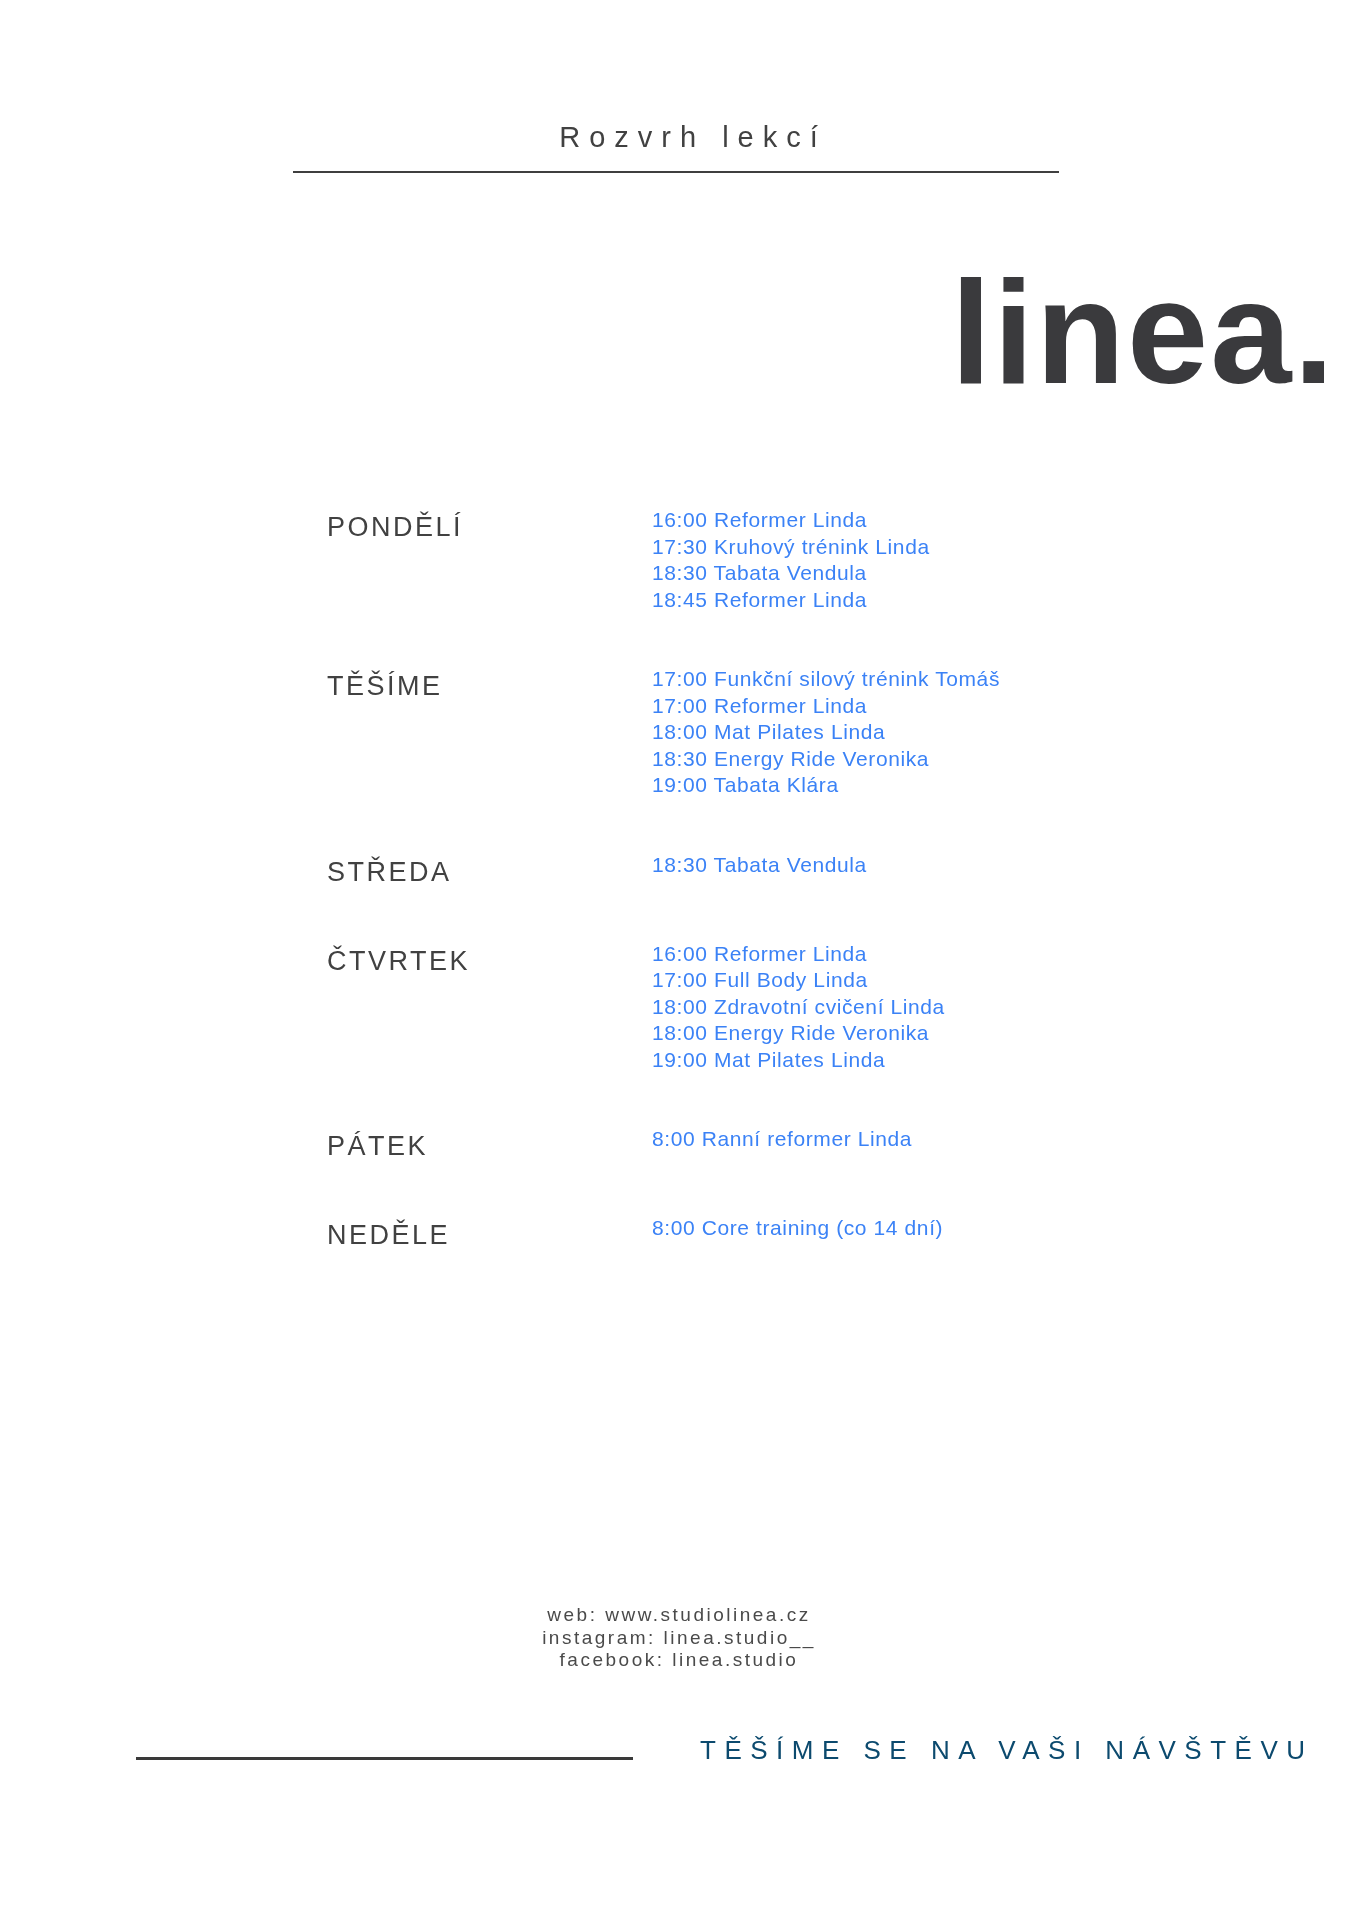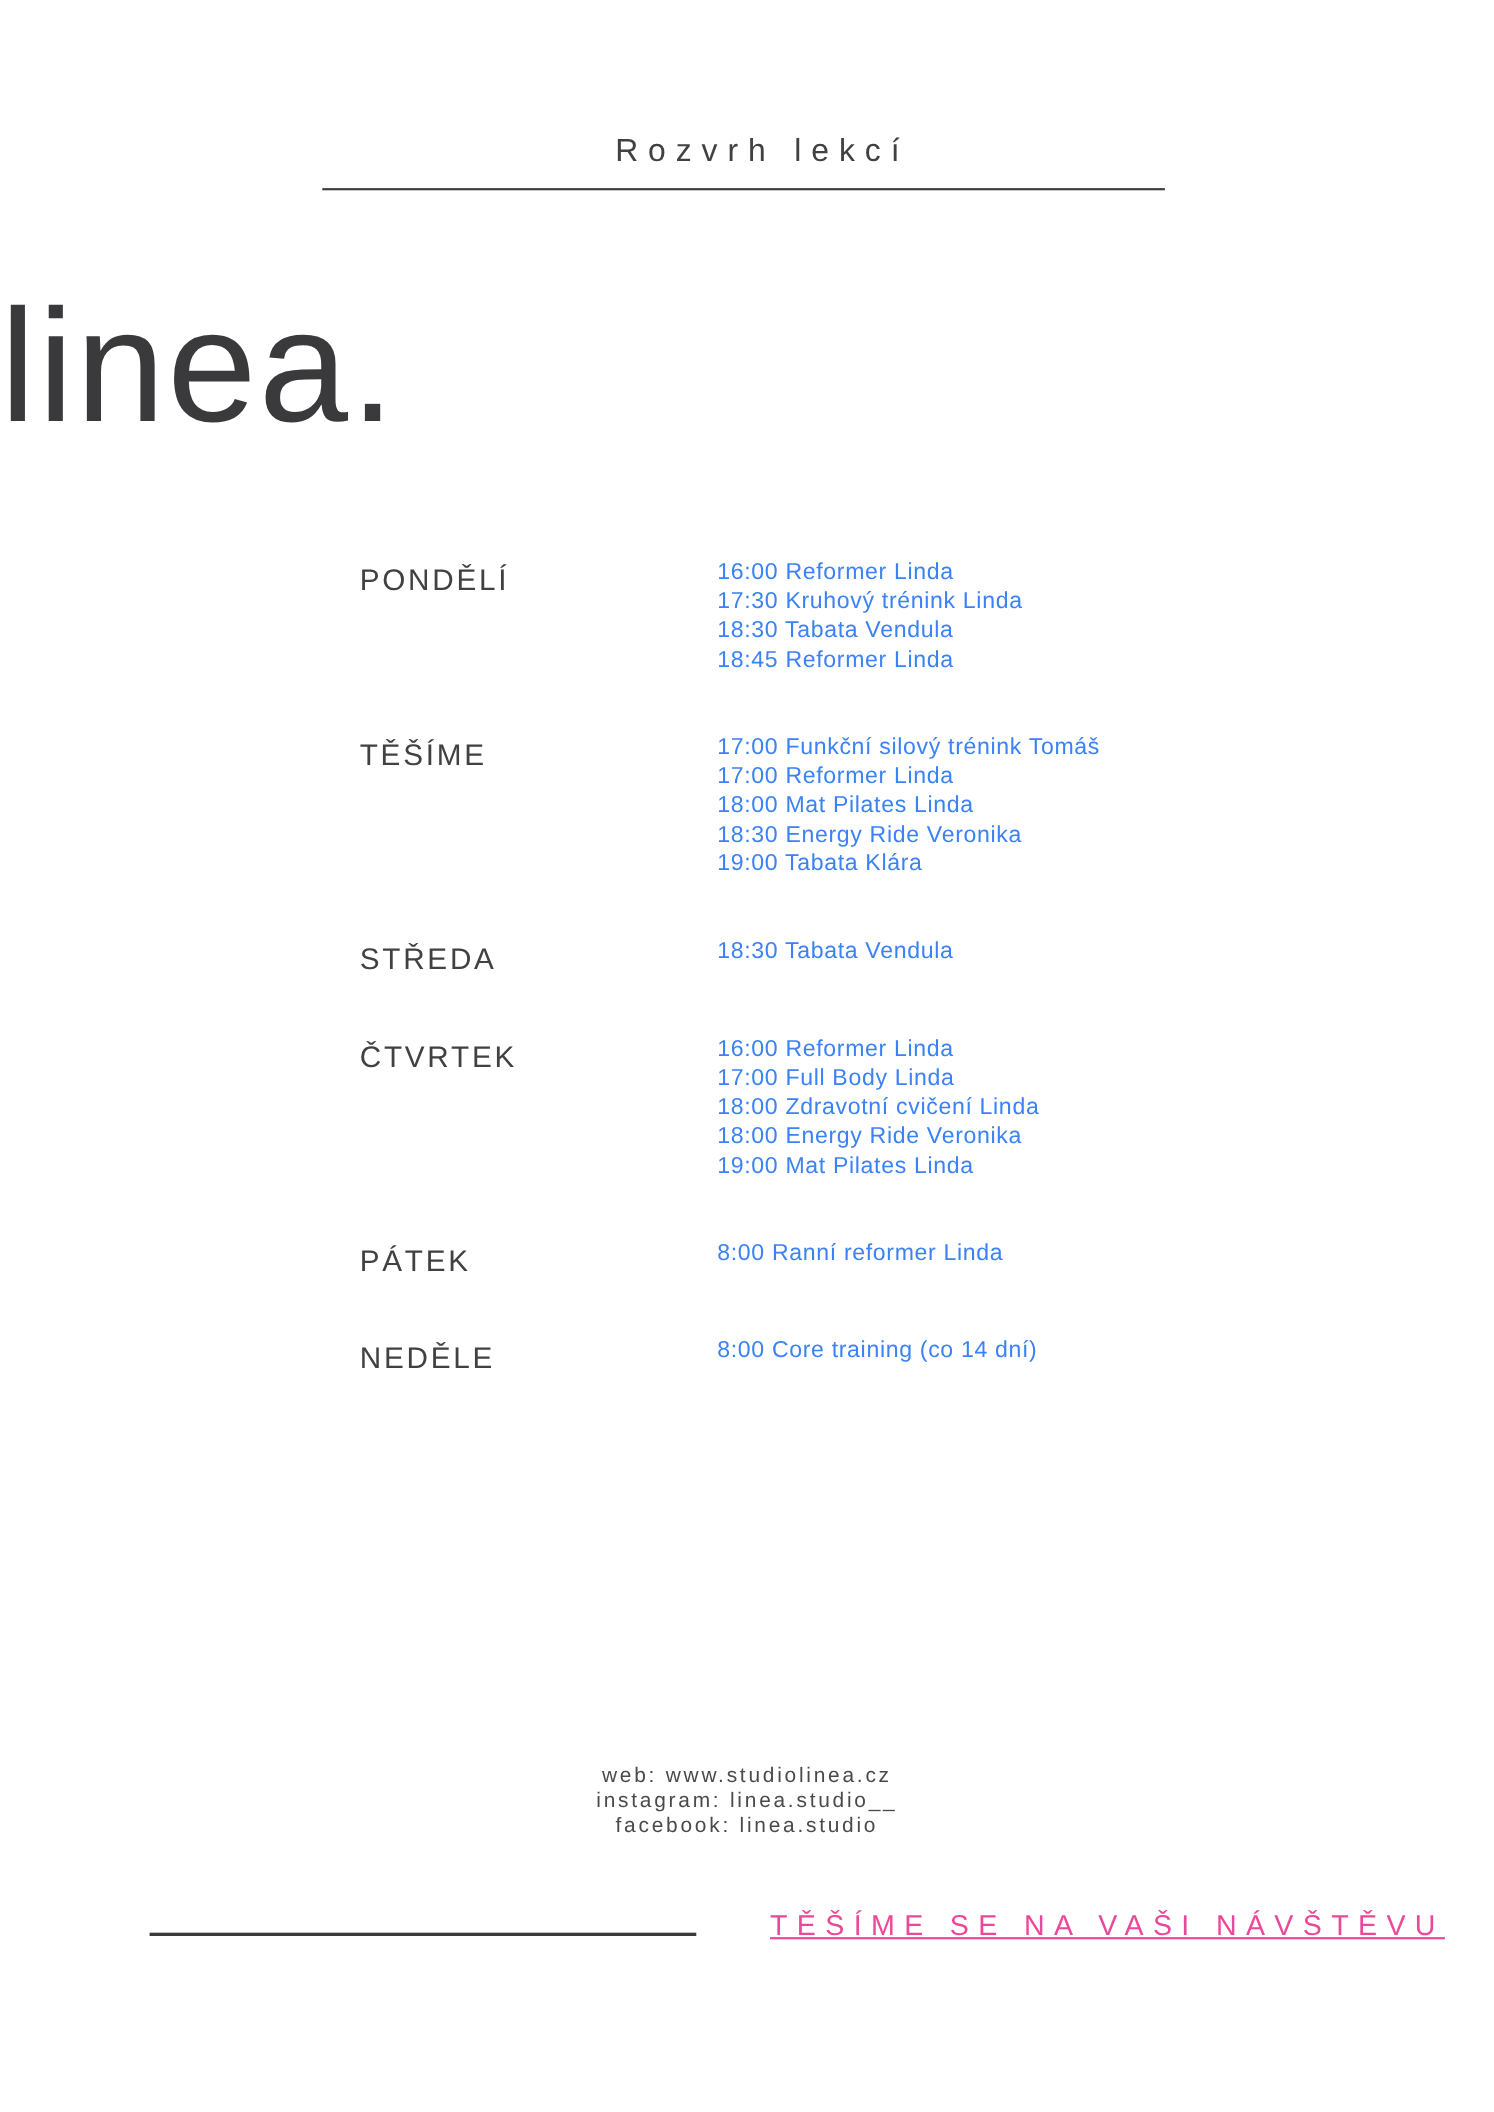--- a/index.html
+++ b/index.html
@@ -25,24 +25,24 @@
   }
   .header-underline {
     position:absolute; top:171px; left:293px;
     width:766px; height:2px;
     background:#3f3f3f;
   }
 
   
   .logo {
     position:absolute; top:258px; left:0; right:22px;
-    text-align:left;
+    text-align:right;
     font-size:146px; line-height:150px;
     letter-spacing:2px;
-    color:#3a3a3d; font-weight:400;
+    color:#3a3a3d; font-weight:700;
   }
 
   
   .schedule {
     position:absolute; top:507px; left:327px; right:60px;
   }
   .section { display:flex; margin-bottom:53px; }
   .section.gap-extra { margin-top:8px; }
   .day {
     width:325px; flex:0 0 325px;
@@ -73,23 +73,22 @@
 
   
   .bottom-divider {
     position:absolute; top:1757px; left:136px;
     width:497px; height:3px;
     background:#3a3a3a;
   }
   .closing-text {
     position:absolute; top:1735px; left:700px;
     font-size:26px; letter-spacing:8.5px;
-    color:#ec4899;
+    color:#0c4a6e;
     white-space:nowrap;
-    text-decoration:underline;
   }
 </style>
 </head>
 <body>
 
 <div class="page">
 
   <div class="header-title">Rozvrh lekcí</div>
   <div class="header-underline"></div>
 

